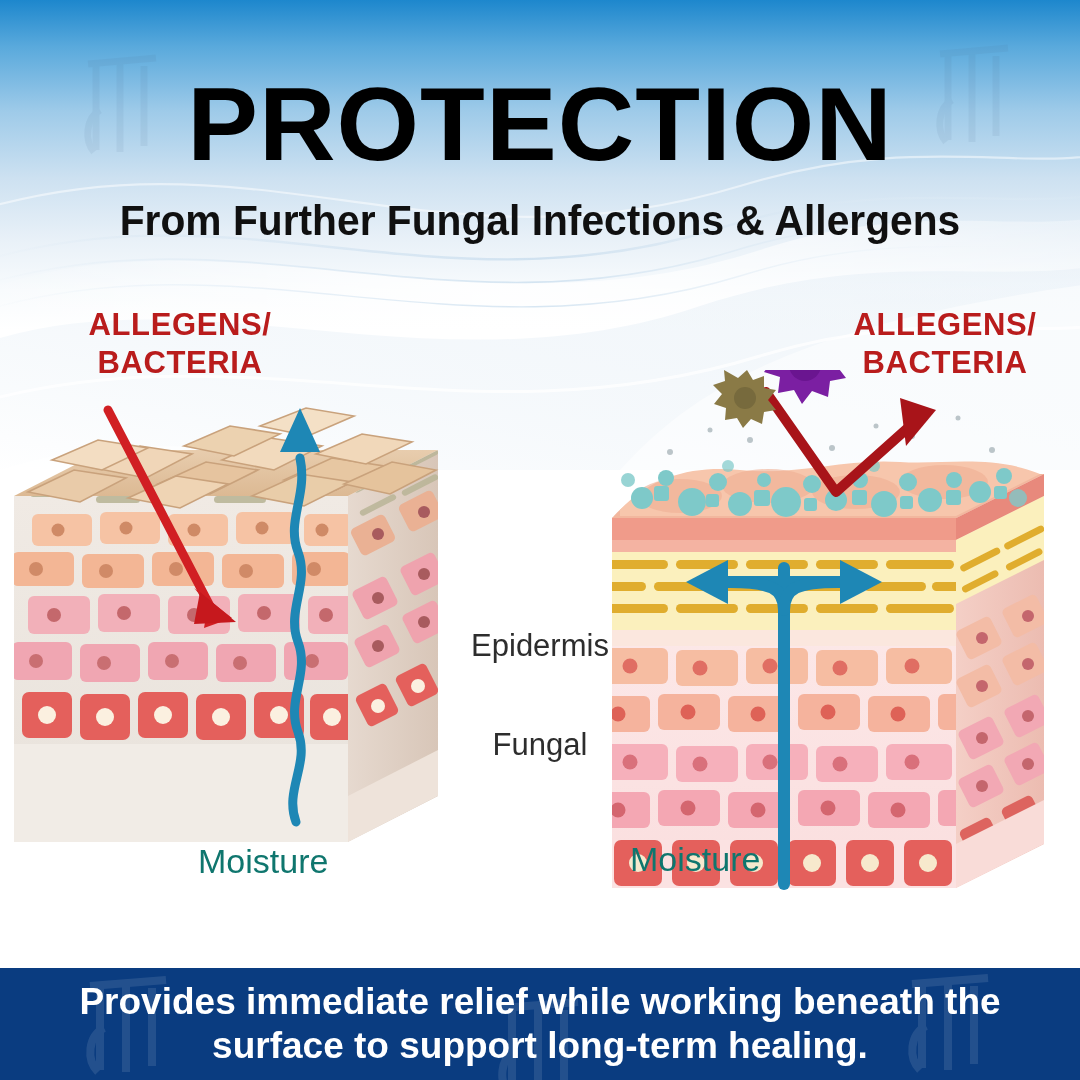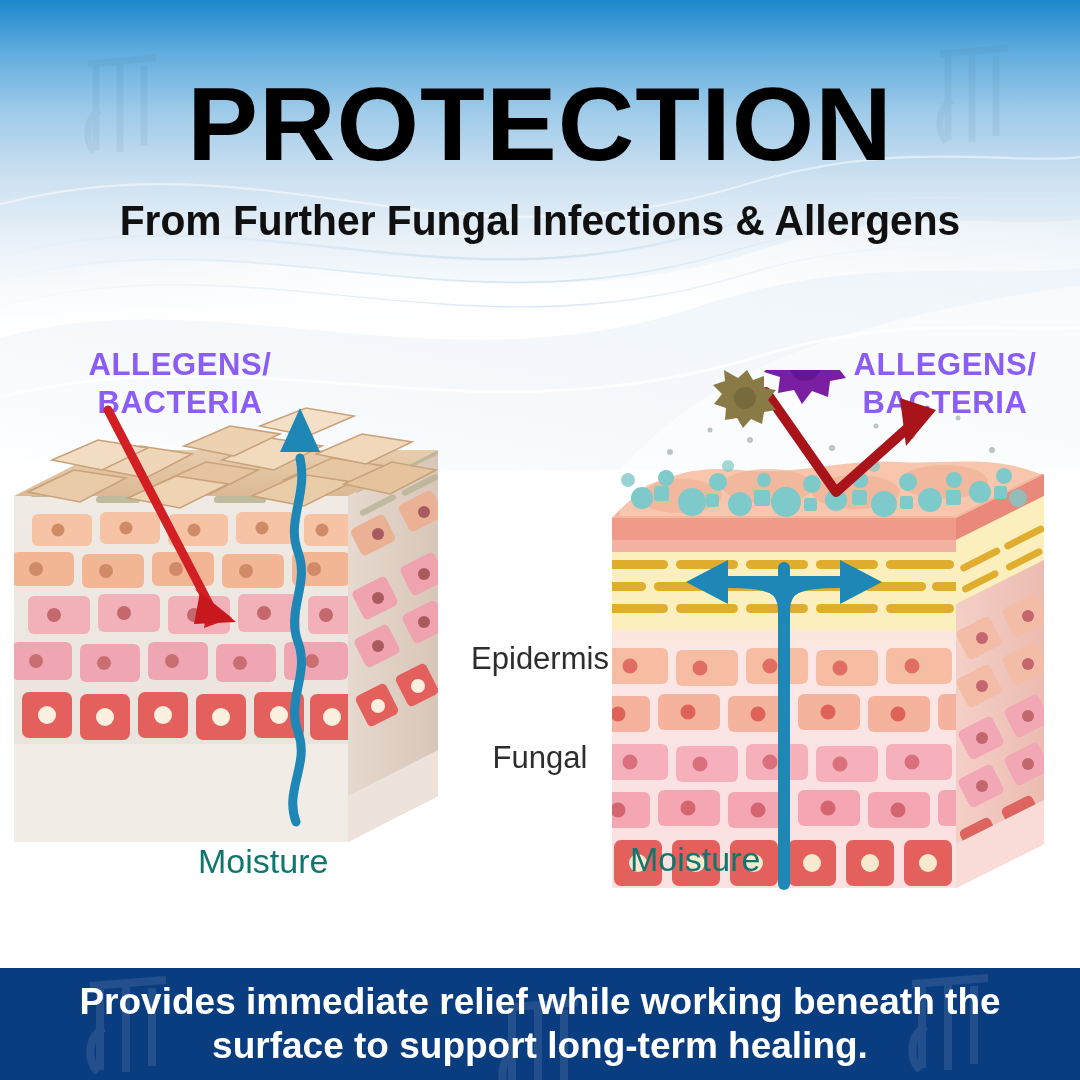--- a/index.html
+++ b/index.html
@@ -33,30 +33,30 @@
   .subtitle {
     position:absolute; left:0; top:197px; width:1080px; text-align:center;
     font-family:"Liberation Sans Narrow","Liberation Sans",sans-serif;
     font-weight:700; font-size:42px; line-height:1.12; color:#101010;
     transform:scaleX(.97); transform-origin:center;
   }
 
   
   .allerg-label {
     position:absolute; font-family:"Liberation Sans",sans-serif;
-    font-weight:700; font-size:31px; line-height:1.22; color:#8b5cf6;
-    letter-spacing:.6px; white-space:pre-line;margin-top:40px;
+    font-weight:700; font-size:31px; line-height:1.22; color:#b91c1c;
+    letter-spacing:.6px; white-space:pre-line;
   }
   .allerg-left  { left:65px;  top:306px; text-align:center; width:230px; }
   .allerg-right { left:830px; top:306px; text-align:center; width:230px; }
 
   
   .axis-label {
     position:absolute; font-family:"Liberation Sans",sans-serif;
-    font-weight:400; font-size:31px; color:#2d2d2d; text-align:center; width:230px;margin-top:13px;
+    font-weight:400; font-size:31px; color:#2d2d2d; text-align:center; width:230px;
   }
   .lbl-epidermis { left:425px; top:628px; }
   .lbl-dermis    { left:425px; top:727px; }
 
   
   .moisture-label {
     position:absolute; font-family:"Liberation Sans",sans-serif;
     font-weight:400; font-size:34px; color:#0f766e;
   }
   .moist-left  { left:198px; top:842px; }

